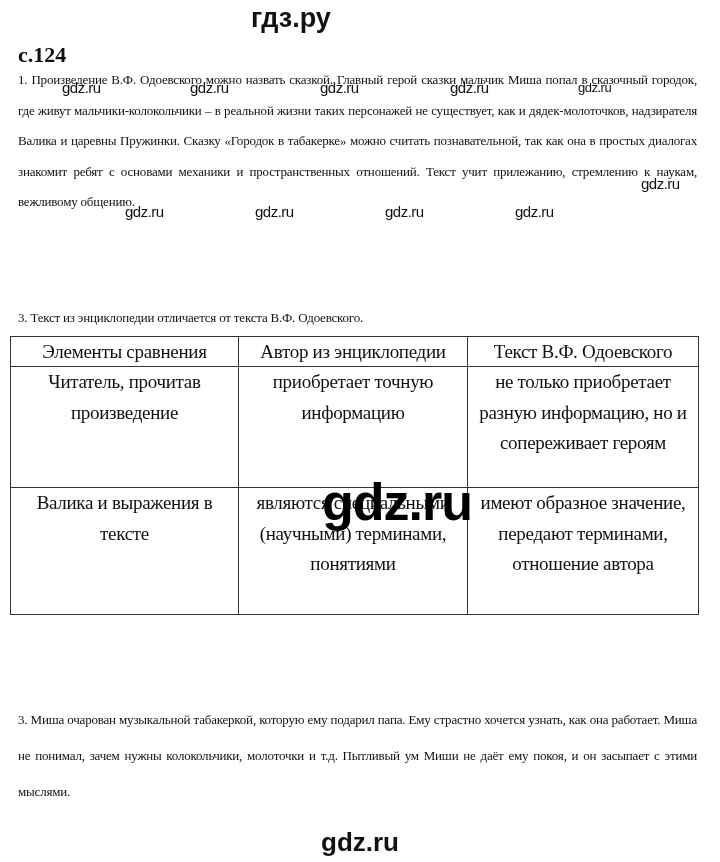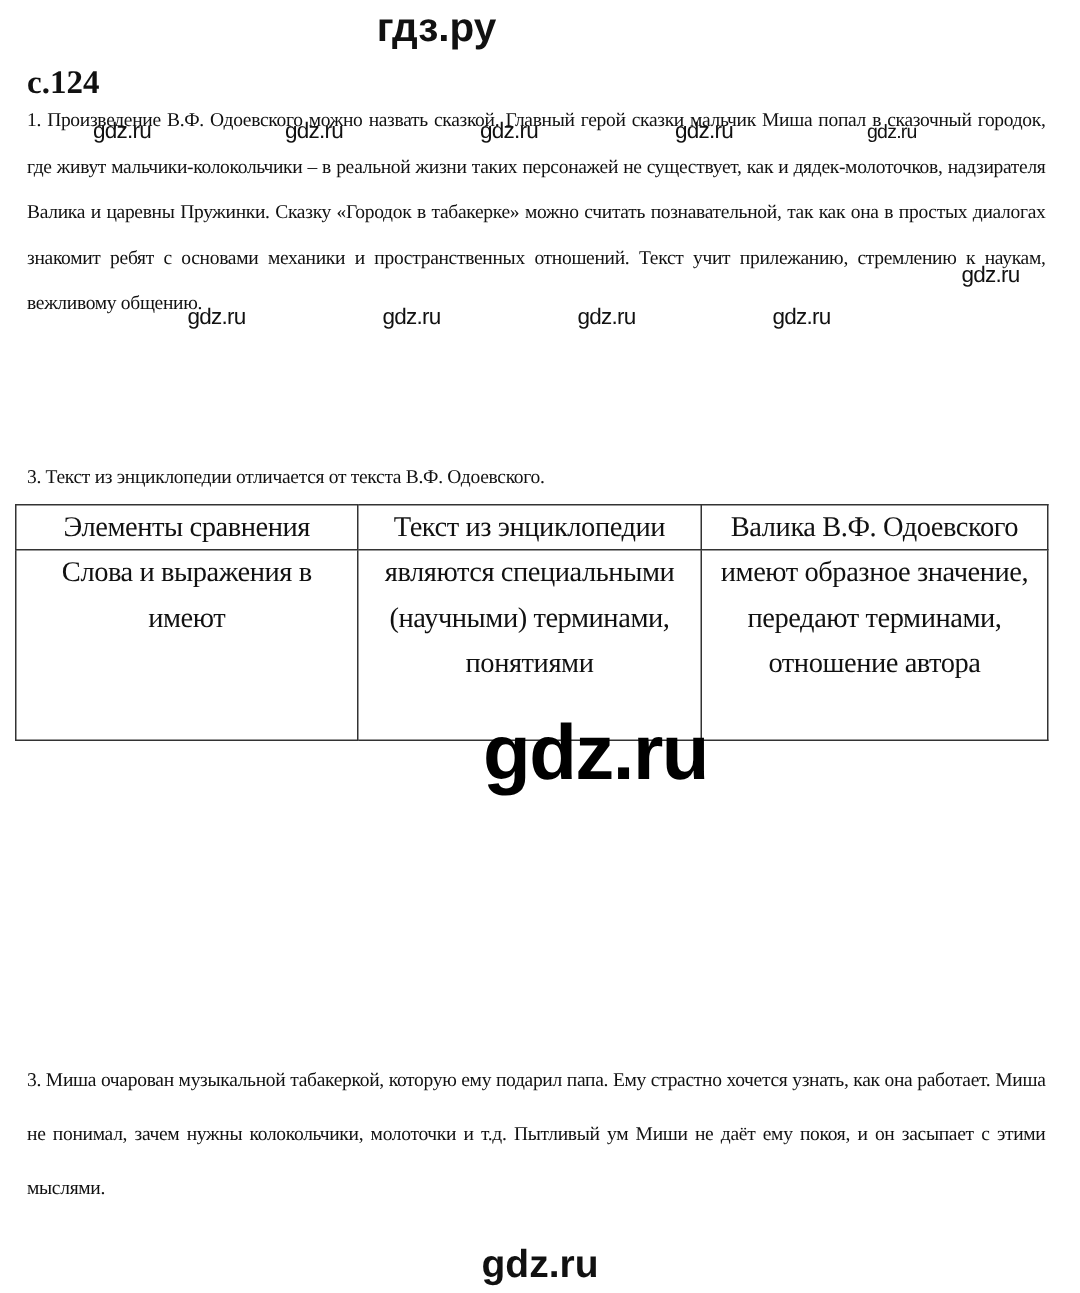--- a/index.html
+++ b/index.html
@@ -78,25 +78,30 @@
 
 <table class="cmp">
   <colgroup>
       <col class="c1">
       <col class="c2">
       <col class="c3">
     </colgroup>
   <tbody>
       <tr>
     <th>Элементы сравнения</th>
-    <th>Текст из энциклопедии</th>
-    <th>Валика В.Ф. Одоевского</th>
+    <th>Автор из энциклопедии</th>
+    <th>Текст В.Ф. Одоевского</th>
+  </tr>
+  <tr class="r2">
+    <td style="padding:0 30px">Читатель, прочитав произведение</td>
+    <td style="padding:0 24px">приобретает точную информацию</td>
+    <td style="padding:0 10px">не только приобретает разную информацию, но и сопереживает героям</td>
   </tr>
   <tr class="r3">
-    <td>Слова и выражения в имеют</td>
+    <td>Валика и выражения в тексте</td>
     <td style="padding:0 2px">являются специальными (научными) терминами, понятиями</td>
     <td style="padding:0 6px">имеют образное значение, передают терминами, отношение автора</td>
   </tr>
 </tbody>
   </table>
 
 <div class="wm-big">gdz.ru</div>
 
 <div class="para" id="p3">3. Миша очарован музыкальной табакеркой, которую ему подарил папа. Ему страстно хочется узнать, как она работает. Миша не понимал, зачем нужны колокольчики, молоточки и т.д. Пытливый ум Миши не даёт ему покоя, и он засыпает с этими мыслями.</div>
 

